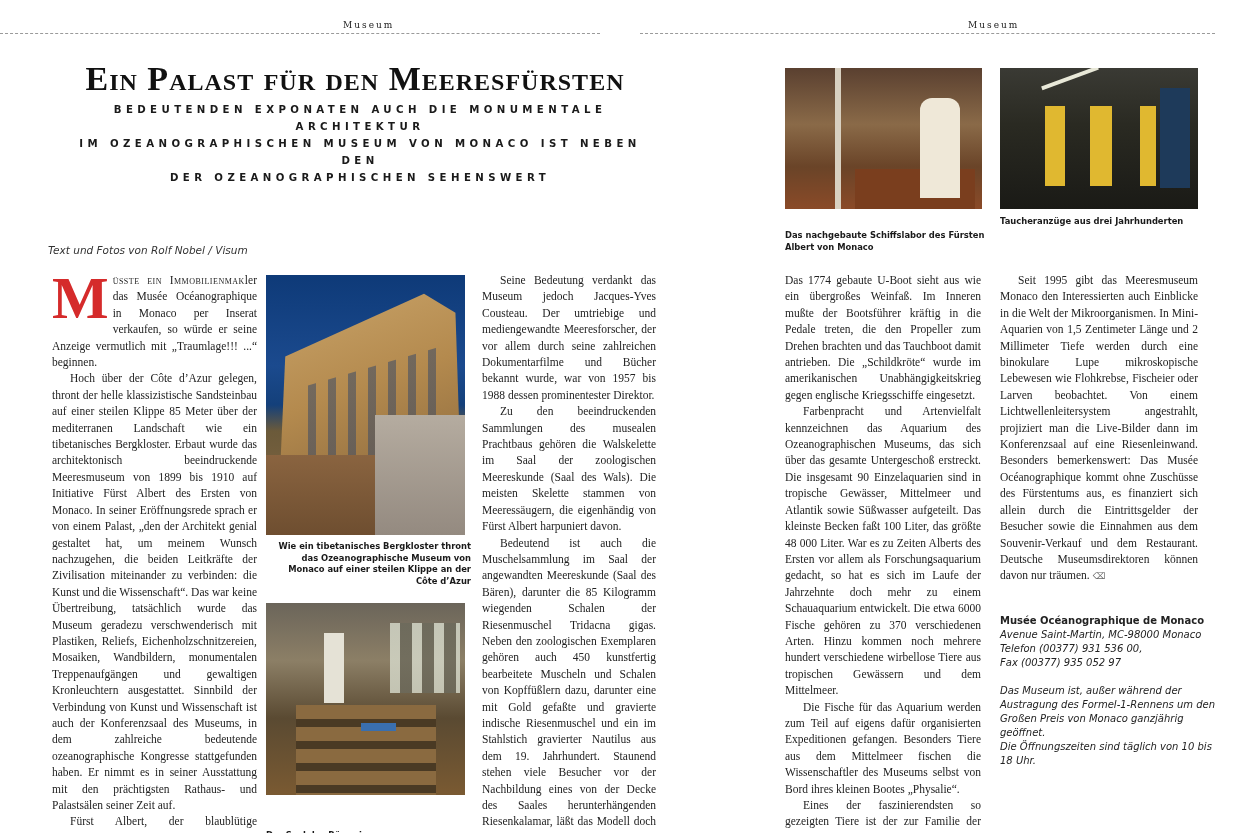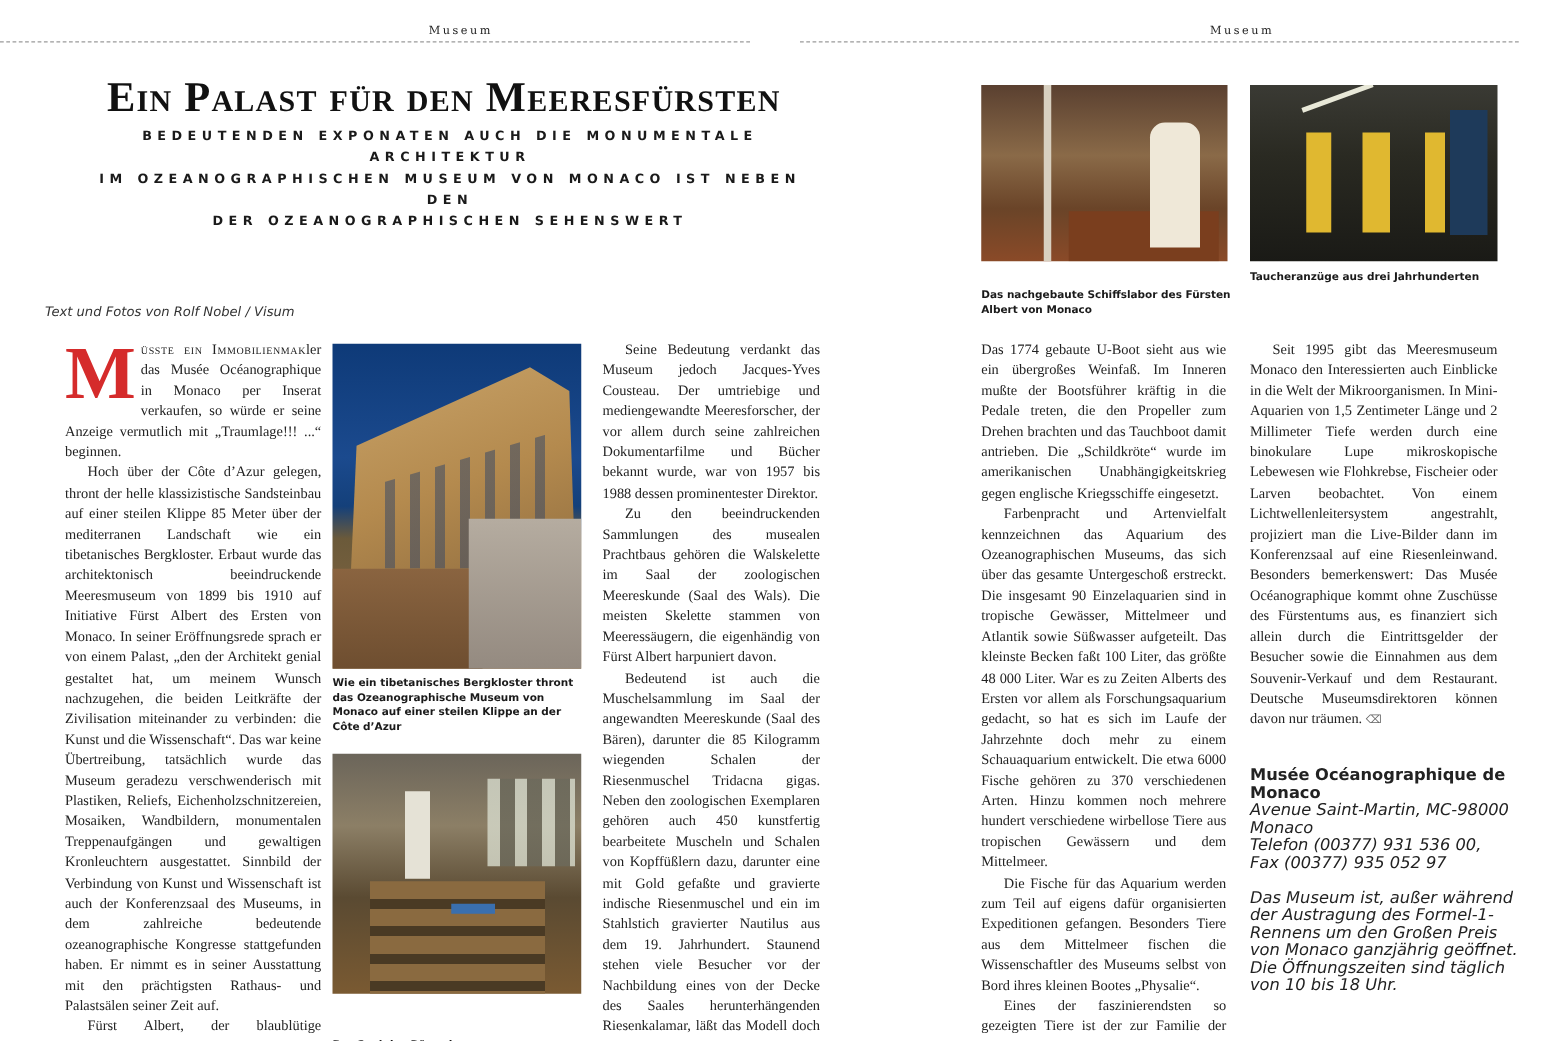--- a/index.html
+++ b/index.html
@@ -22,21 +22,21 @@
     text-align: center; font-family: "Liberation Serif", serif;
     font-size: 34px; font-variant: small-caps; letter-spacing: 1px; color: #111;
   }
   .subtitle {
     position: absolute; left: 70px; top: 101px; width: 580px;
     text-align: center; font-family: "DejaVu Sans", sans-serif; font-weight: bold;
     font-size: 10.2px; letter-spacing: 4.4px; line-height: 17px; color: #1a1a1a;
   }
 
   .byline {
-    position: absolute; left: 36px; top: 244px; font-family: "DejaVu Sans", sans-serif;
+    position: absolute; left: 48px; top: 244px; font-family: "DejaVu Sans", sans-serif;
     font-style: italic; font-size: 10.5px; color: #333;
   }
 
   .col {
     position: absolute; font-family: "Liberation Serif", serif; font-size: 11.5px;
     line-height: 16.4px; text-align: justify; color: #222;
   }
   .col p { text-indent: 18px; }
   .col p.noindent { text-indent: 0; }
   .col1 { left: 52px; top: 272px; width: 205px; }
@@ -99,21 +99,21 @@
 
   .photo-diving { left: 1000px; top: 68px; width: 198px; height: 141px;
     background: linear-gradient(180deg, #3a3a34 0%, #2a2a22 40%, #1a1a16 100%); }
   .photo-diving .panel { position: absolute; top: 38px; height: 80px; background: #e0b830; }
   .photo-diving .p1 { left: 45px; width: 20px; }
   .photo-diving .p2 { left: 90px; width: 22px; }
   .photo-diving .p3 { left: 140px; width: 16px; }
   .photo-diving .suit { position: absolute; right: 8px; top: 20px; width: 30px; height: 100px; background: #1e3a5a; }
   .photo-diving .light { position: absolute; left: 40px; top: 8px; width: 60px; height: 4px; background: #e8e8d8; transform: rotate(-20deg); }
 
-  .info { position: absolute; left: 1000px; top: 614px; width: 215px; font-family: "DejaVu Sans", sans-serif; font-size: 13px; line-height: 14px; color: #222; }
+  .info { position: absolute; left: 1000px; top: 614px; width: 215px; font-family: "DejaVu Sans", sans-serif; font-size: 10px; line-height: 14px; color: #222; }
   .info .name { font-weight: bold; }
   .info .it { font-style: italic; }
   .info .gap { height: 14px; }
   .endmark { font-family: "DejaVu Sans", sans-serif; font-size: 9px; color: #666; }
 </style>
 </head>
 <body>
 
 <div class="header-line left"></div>
 <div class="header-line right"></div>
@@ -136,21 +136,21 @@
   <p>Hoch über der Côte d’Azur gelegen, thront der helle klassizistische Sandsteinbau auf einer steilen Klippe 85 Meter über der mediterranen Landschaft wie ein tibetanisches Bergkloster. Erbaut wurde das architektonisch beeindruckende Meeresmuseum von 1899 bis 1910 auf Initiative Fürst Albert des Ersten von Monaco. In seiner Eröffnungsrede sprach er von einem Palast, „den der Architekt genial gestaltet hat, um meinem Wunsch nachzugehen, die beiden Leitkräfte der Zivilisation miteinander zu verbinden: die Kunst und die Wissenschaft“. Das war keine Übertreibung, tatsächlich wurde das Museum geradezu verschwenderisch mit Plastiken, Reliefs, Eichenholzschnitzereien, Mosaiken, Wandbildern, monumentalen Treppenaufgängen und gewaltigen Kronleuchtern ausgestattet. Sinnbild der Verbindung von Kunst und Wissenschaft ist auch der Konferenzsaal des Museums, in dem zahlreiche bedeutende ozeanographische Kongresse stattgefunden haben. Er nimmt es in seiner Ausstattung mit den prächtigsten Rathaus- und Palastsälen seiner Zeit auf.</p>
   <p>Fürst Albert, der blaublütige Kapitänleutnant der französischen Marine, war besessen vom Meer und seinen Bewohnern. Mit seinen vier Schiffen „Hirondelle“, „Princesse Alice“, „Princesse Alice II“ und „Hirondelle II“ unternahm er aus-</p>
 </div>
 
 <div class="photo photo-building">
   <div class="facade"></div>
   <div class="windows"></div>
   <div class="cliff"></div>
   <div class="wall"></div>
 </div>
-<div class="caption" style="left:266px; top:541px; width:205px;">Wie ein tibetanisches Bergkloster thront das Ozeanographische Museum von Monaco auf einer steilen Klippe an der Côte d’Azur</div>
+<div class="caption" style="left:266px; top:541px; width:205px;text-align:right;">Wie ein tibetanisches Bergkloster thront das Ozeanographische Museum von Monaco auf einer steilen Klippe an der Côte d’Azur</div>
 
 <div class="photo photo-hall">
   <div class="windows"></div>
   <div class="banner"></div>
   <div class="cases"></div>
   <div class="blue"></div>
 </div>
 <div class="caption" style="left:266px; top:806px; width:205px;margin-top:24px;">Der Saal des Bären im</div>
 
 <div class="col col2">

